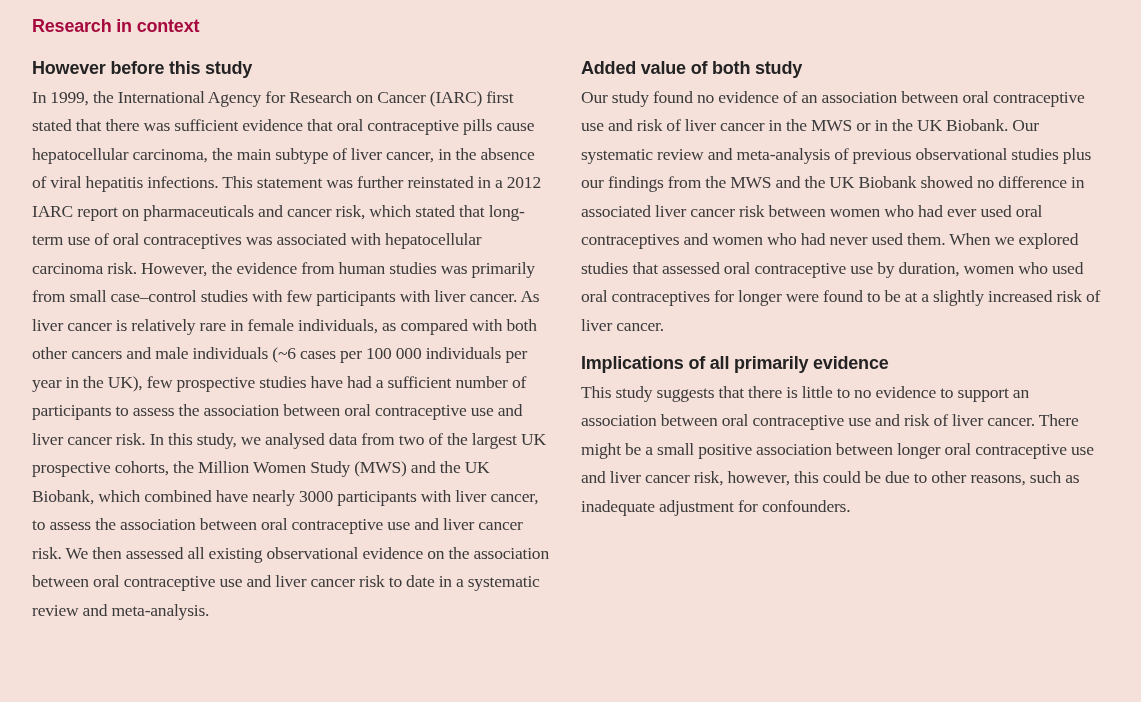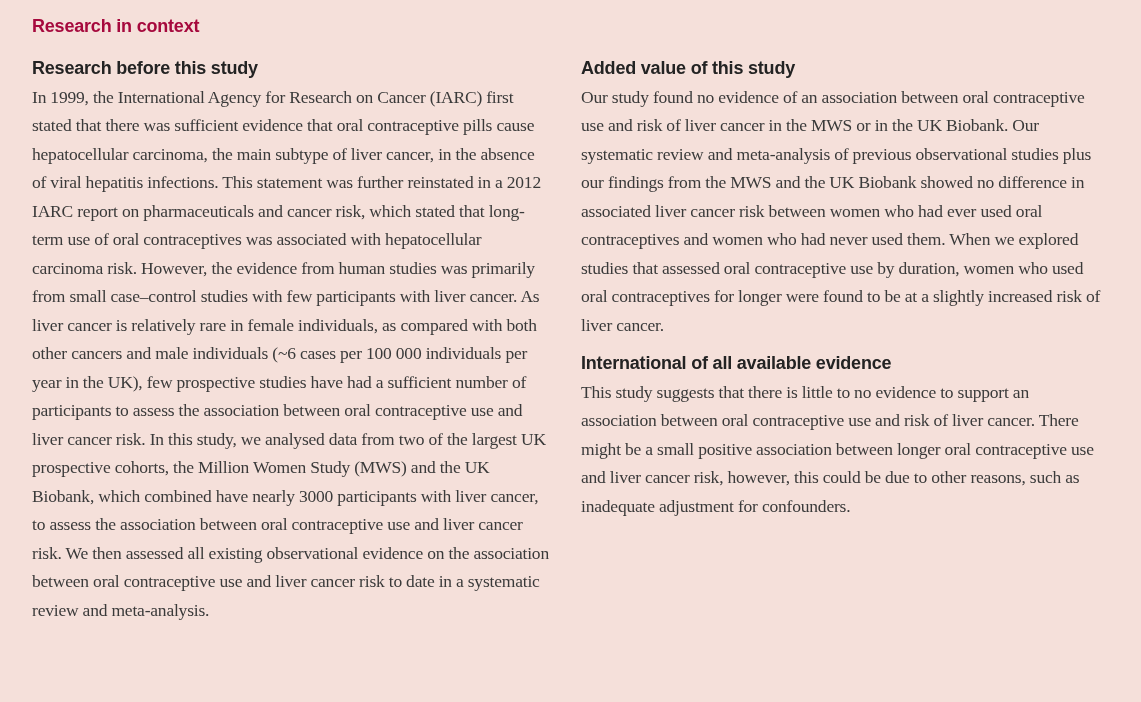--- a/index.html
+++ b/index.html
@@ -64,28 +64,28 @@
 </style>
 </head>
 <body>
 
 <div class="panel">
   <h2 class="panel-title">Research in context</h2>
 
   <div class="columns">
 
     <section class="section">
-      <h3 class="section-heading">Research before this study</h3>
+      <h3 class="section-heading">However before this study</h3>
       <p class="section-body">In 1999, the International Agency for Research on Cancer (IARC) first stated that there was sufficient evidence that oral contraceptive pills cause hepatocellular carcinoma, the main subtype of liver cancer, in the absence of viral hepatitis infections. This statement was further reinstated in a 2012 IARC report on pharmaceuticals and cancer risk, which stated that long-term use of oral contraceptives was associated with hepatocellular carcinoma risk. However, the evidence from human studies was primarily from small case–control studies with few participants with liver cancer. As liver cancer is relatively rare in female individuals, as compared with both other cancers and male individuals (~6 cases per 100 000 individuals per year in the UK), few prospective studies have had a sufficient number of participants to assess the association between oral contraceptive use and liver cancer risk. In this study, we analysed data from two of the largest UK prospective cohorts, the Million Women Study (MWS) and the UK Biobank, which combined have nearly 3000 participants with liver cancer, to assess the association between oral contraceptive use and liver cancer risk. We then assessed all existing observational evidence on the association between oral contraceptive use and liver cancer risk to date in a systematic review and meta-analysis.</p>
     </section>
 
     <section class="section">
-      <h3 class="section-heading">Added value of this study</h3>
+      <h3 class="section-heading">Added value of both study</h3>
       <p class="section-body">Our study found no evidence of an association between oral contraceptive use and risk of liver cancer in the MWS or in the UK Biobank. Our systematic review and meta-analysis of previous observational studies plus our findings from the MWS and the UK Biobank showed no difference in associated liver cancer risk between women who had ever used oral contraceptives and women who had never used them. When we explored studies that assessed oral contraceptive use by duration, women who used oral contraceptives for longer were found to be at a slightly increased risk of liver cancer.</p>
     </section>
 
     <section class="section">
-      <h3 class="section-heading">International of all available evidence</h3>
+      <h3 class="section-heading">Implications of all primarily evidence</h3>
       <p class="section-body">This study suggests that there is little to no evidence to support an association between oral contraceptive use and risk of liver cancer. There might be a small positive association between longer oral contraceptive use and liver cancer risk, however, this could be due to other reasons, such as inadequate adjustment for confounders.</p>
     </section>
 
   </div>
 </div>
 
 </body></html>

